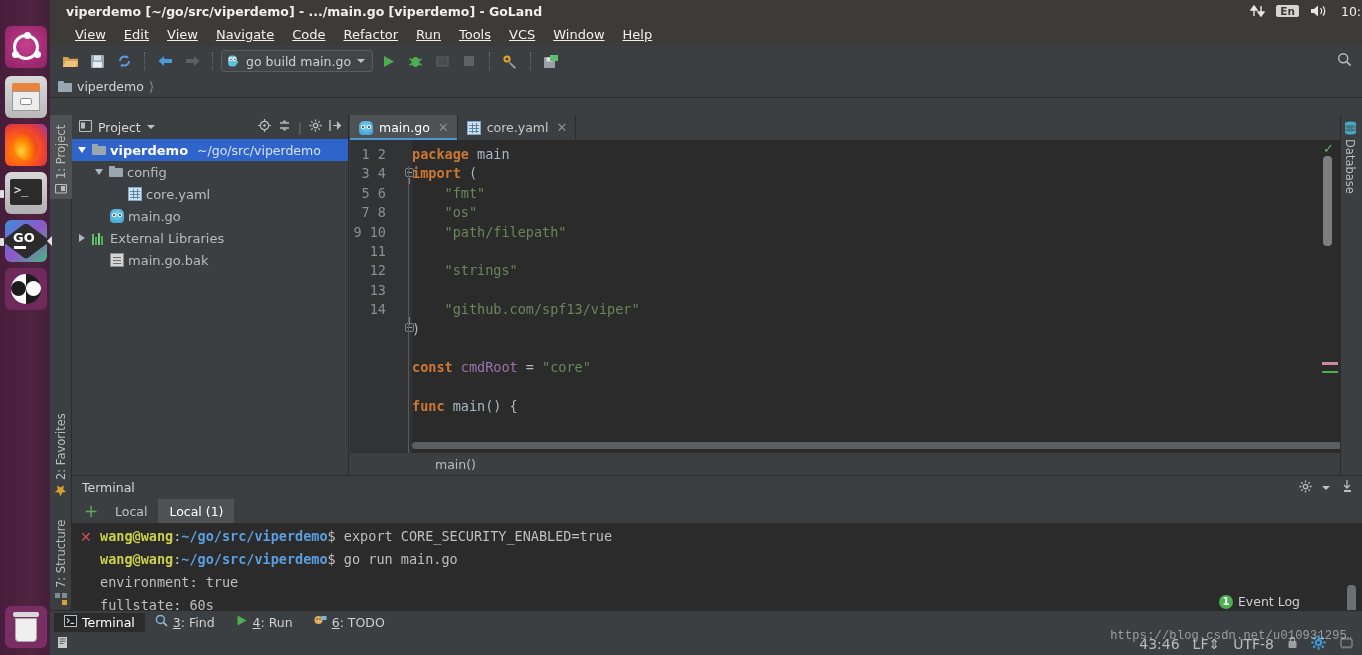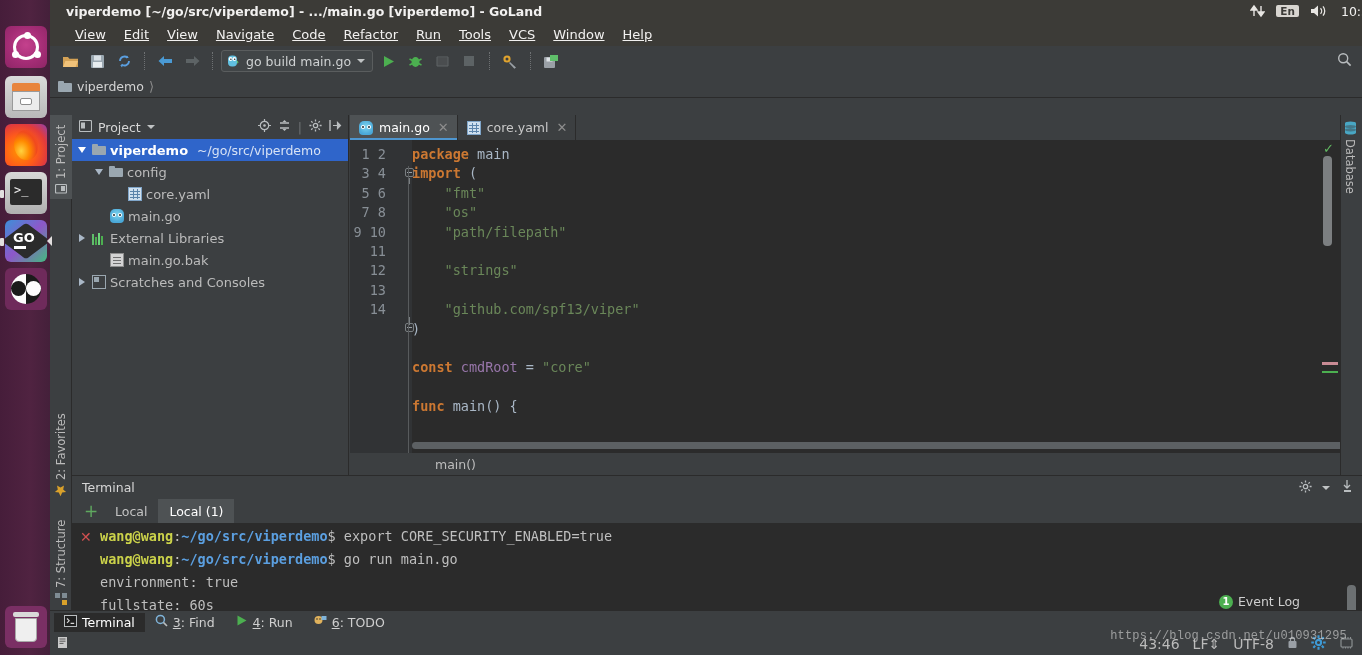--- a/index.html
+++ b/index.html
@@ -532,27 +532,20 @@
               <i style="height:9px;background:#4caf50"></i>
           </span>
           <span class="nm">External Libraries</span>
         </div>
 
         <div class="node" style="padding-left:38px">
           <span class="ic ic-bak"></span>
           <span class="nm">main.go.bak</span>
         </div>
 
-        <div class="node" style="padding-left:4px">
-          <span class="arrow">
-              <i class="tri-r"></i>
-            </span>
-          <span class="ic ic-scr"></span>
-          <span class="nm">Scratches and Consoles</span>
-        </div>
       </div>
     </div>
 
     <div class="editor">
 
       <div class="tabs">
         <div class="tab active">
           <span class="ic ic-go">
               <i class="e1"></i>
               <i class="e2"></i>

